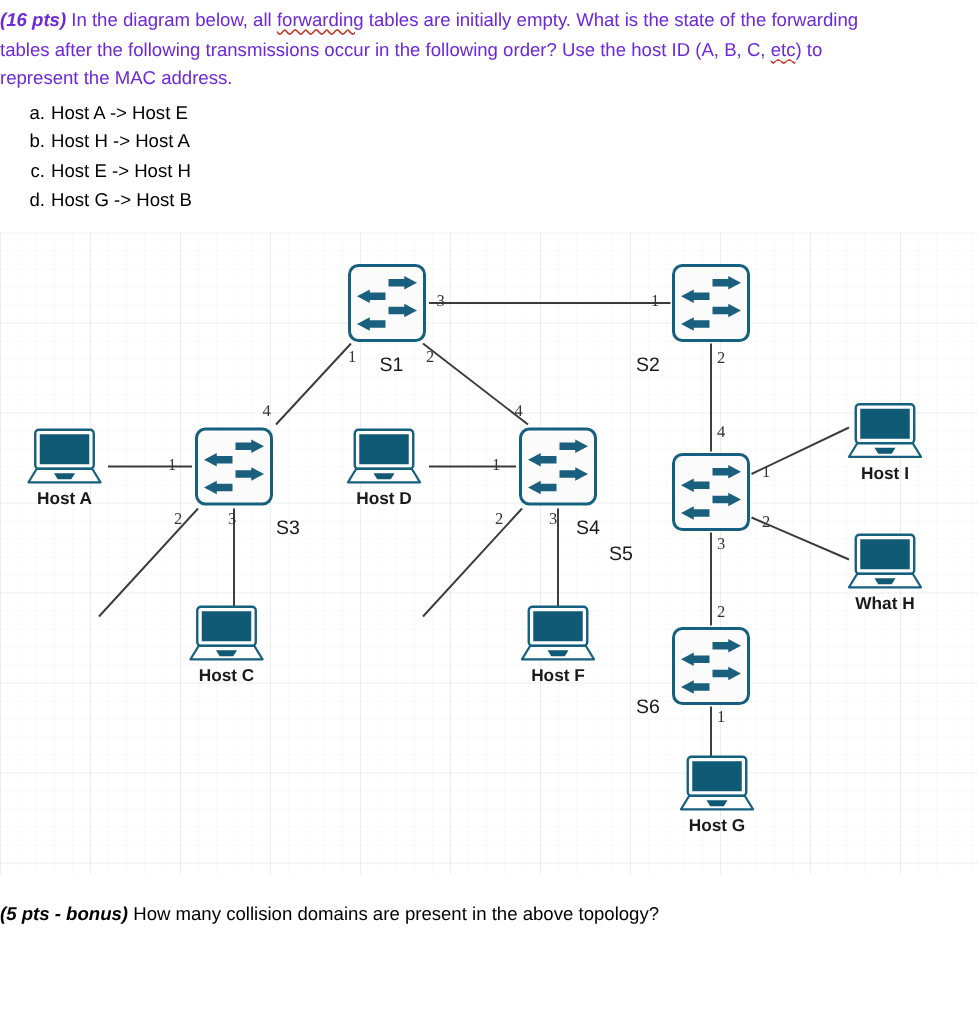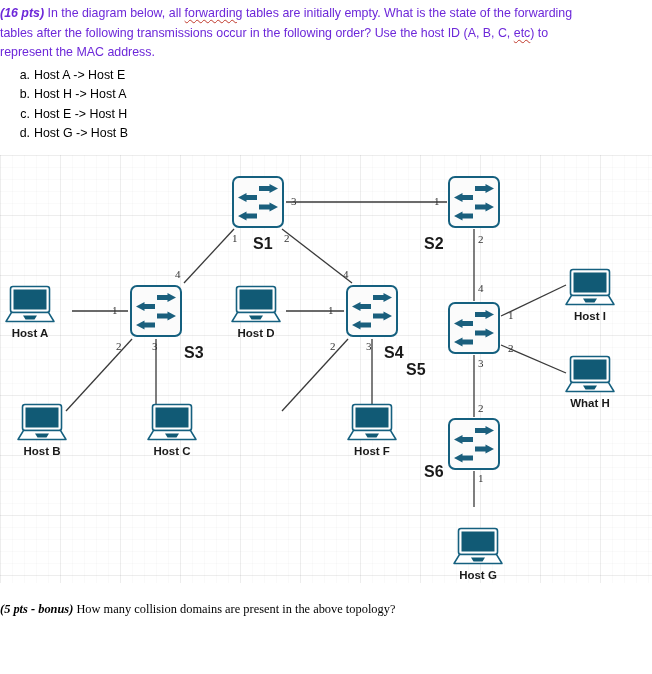--- a/index.html
+++ b/index.html
@@ -57,21 +57,20 @@
   }
 
   
   #bonus-block {
     position: absolute;
     left: 0px;
     top: 600px;
     width: 630px;
     font-size: 12.4px;
     line-height: 18px;
-    font-family: Liberation Serif, serif;
   }
 
   
   #diagram {
     position: absolute;
     left: 0px;
     top: 155px;
     width: 652px;
     height: 428px;
     background-color: #ffffff;
@@ -102,22 +101,22 @@
     left: 0; top: 0;
     width: 52px; height: 52px;
     box-sizing: border-box;
     border: 2px solid #15607f;
     border-radius: 7px;
     background: #fbfbfb;
   }
   .switch svg { position: absolute; left: 0; top: 0; }
   .sw-label {
     position: absolute;
-    font-size: 16px;
-    font-weight: bold;
+    font-size: 13px;
+    font-weight: normal;
     color: #1a1a1a;
     white-space: nowrap;
   }
 
   
   .host {
     position: absolute;
     width: 56px;
     height: 40px;
   }
@@ -240,43 +239,32 @@
       <div style="position: absolute; left: 0px; top: 0px;">
         <svg width="52" height="52" viewBox="0 0 52 52">
           <path d="M 27 10 H 37.5 V 8 L 46 12.5 L 37.5 17 V 15 H 27 Z" fill="#1a5f7d"></path>
           <path d="M 25 19 H 14.5 V 17 L 6 21.5 L 14.5 26 V 24 H 25 Z" fill="#1a5f7d"></path>
           <path d="M 27 28.5 H 37.5 V 26.5 L 46 31 L 37.5 35.5 V 33.5 H 27 Z" fill="#1a5f7d"></path>
           <path d="M 25 37.5 H 14.5 V 35.5 L 6 40 L 14.5 44.5 V 42.5 H 25 Z" fill="#1a5f7d"></path>
         </svg>
       </div>
     </div>
     <div class="sw-label" style="left: 424px; top: 308px;">S6</div>
-    <div class="host" style="left: 2px; top: 130px;">
+    <div class="host" style="left: 15px; top: 130px;">
       <div style="position: absolute; left: 0px; top: 0px;">
         <svg width="56" height="40" viewBox="0 0 56 40">
           <rect x="8.5" y="1.5" width="39" height="26" rx="2.5" ry="2.5" fill="#ffffff" stroke="#15607f" stroke-width="1.6"></rect>
           <rect x="11.5" y="4.5" width="33" height="20" fill="#115a75"></rect>
           <path d="M 4 36.5 L 9.5 27.5 L 46.5 27.5 L 52 36.5 Z" fill="#ffffff" stroke="#15607f" stroke-width="1.5" stroke-linejoin="round"></path>
           <path d="M 21 30.5 L 35 30.5 L 32.5 34.5 L 23.5 34.5 Z" fill="#115a75"></path>
         </svg>
       </div>
       <div class="host-label">Host A</div>
     </div>
-    <div class="host" style="left: 14px; top: 248px;">
-      <div style="position: absolute; left: 0px; top: 0px;">
-        <svg width="56" height="40" viewBox="0 0 56 40">
-          <rect x="8.5" y="1.5" width="39" height="26" rx="2.5" ry="2.5" fill="#ffffff" stroke="#15607f" stroke-width="1.6"></rect>
-          <rect x="11.5" y="4.5" width="33" height="20" fill="#115a75"></rect>
-          <path d="M 4 36.5 L 9.5 27.5 L 46.5 27.5 L 52 36.5 Z" fill="#ffffff" stroke="#15607f" stroke-width="1.5" stroke-linejoin="round"></path>
-          <path d="M 21 30.5 L 35 30.5 L 32.5 34.5 L 23.5 34.5 Z" fill="#115a75"></path>
-        </svg>
-      </div>
-      <div class="host-label">Host B</div>
-    </div>
-    <div class="host" style="left: 144px; top: 248px;">
+    <div class="host" style="left: 123px; top: 248px;">
       <div style="position: absolute; left: 0px; top: 0px;">
         <svg width="56" height="40" viewBox="0 0 56 40">
           <rect x="8.5" y="1.5" width="39" height="26" rx="2.5" ry="2.5" fill="#ffffff" stroke="#15607f" stroke-width="1.6"></rect>
           <rect x="11.5" y="4.5" width="33" height="20" fill="#115a75"></rect>
           <path d="M 4 36.5 L 9.5 27.5 L 46.5 27.5 L 52 36.5 Z" fill="#ffffff" stroke="#15607f" stroke-width="1.5" stroke-linejoin="round"></path>
           <path d="M 21 30.5 L 35 30.5 L 32.5 34.5 L 23.5 34.5 Z" fill="#115a75"></path>
         </svg>
       </div>
       <div class="host-label">Host C</div>
     </div>
@@ -295,21 +283,21 @@
       <div style="position: absolute; left: 0px; top: 0px;">
         <svg width="56" height="40" viewBox="0 0 56 40">
           <rect x="8.5" y="1.5" width="39" height="26" rx="2.5" ry="2.5" fill="#ffffff" stroke="#15607f" stroke-width="1.6"></rect>
           <rect x="11.5" y="4.5" width="33" height="20" fill="#115a75"></rect>
           <path d="M 4 36.5 L 9.5 27.5 L 46.5 27.5 L 52 36.5 Z" fill="#ffffff" stroke="#15607f" stroke-width="1.5" stroke-linejoin="round"></path>
           <path d="M 21 30.5 L 35 30.5 L 32.5 34.5 L 23.5 34.5 Z" fill="#115a75"></path>
         </svg>
       </div>
       <div class="host-label">Host F</div>
     </div>
-    <div class="host" style="left: 450px; top: 348px; margin-top: 24px;">
+    <div class="host" style="left: 450px; top: 348px;">
       <div style="position: absolute; left: 0px; top: 0px;">
         <svg width="56" height="40" viewBox="0 0 56 40">
           <rect x="8.5" y="1.5" width="39" height="26" rx="2.5" ry="2.5" fill="#ffffff" stroke="#15607f" stroke-width="1.6"></rect>
           <rect x="11.5" y="4.5" width="33" height="20" fill="#115a75"></rect>
           <path d="M 4 36.5 L 9.5 27.5 L 46.5 27.5 L 52 36.5 Z" fill="#ffffff" stroke="#15607f" stroke-width="1.5" stroke-linejoin="round"></path>
           <path d="M 21 30.5 L 35 30.5 L 32.5 34.5 L 23.5 34.5 Z" fill="#115a75"></path>
         </svg>
       </div>
       <div class="host-label">Host G</div>
     </div>

